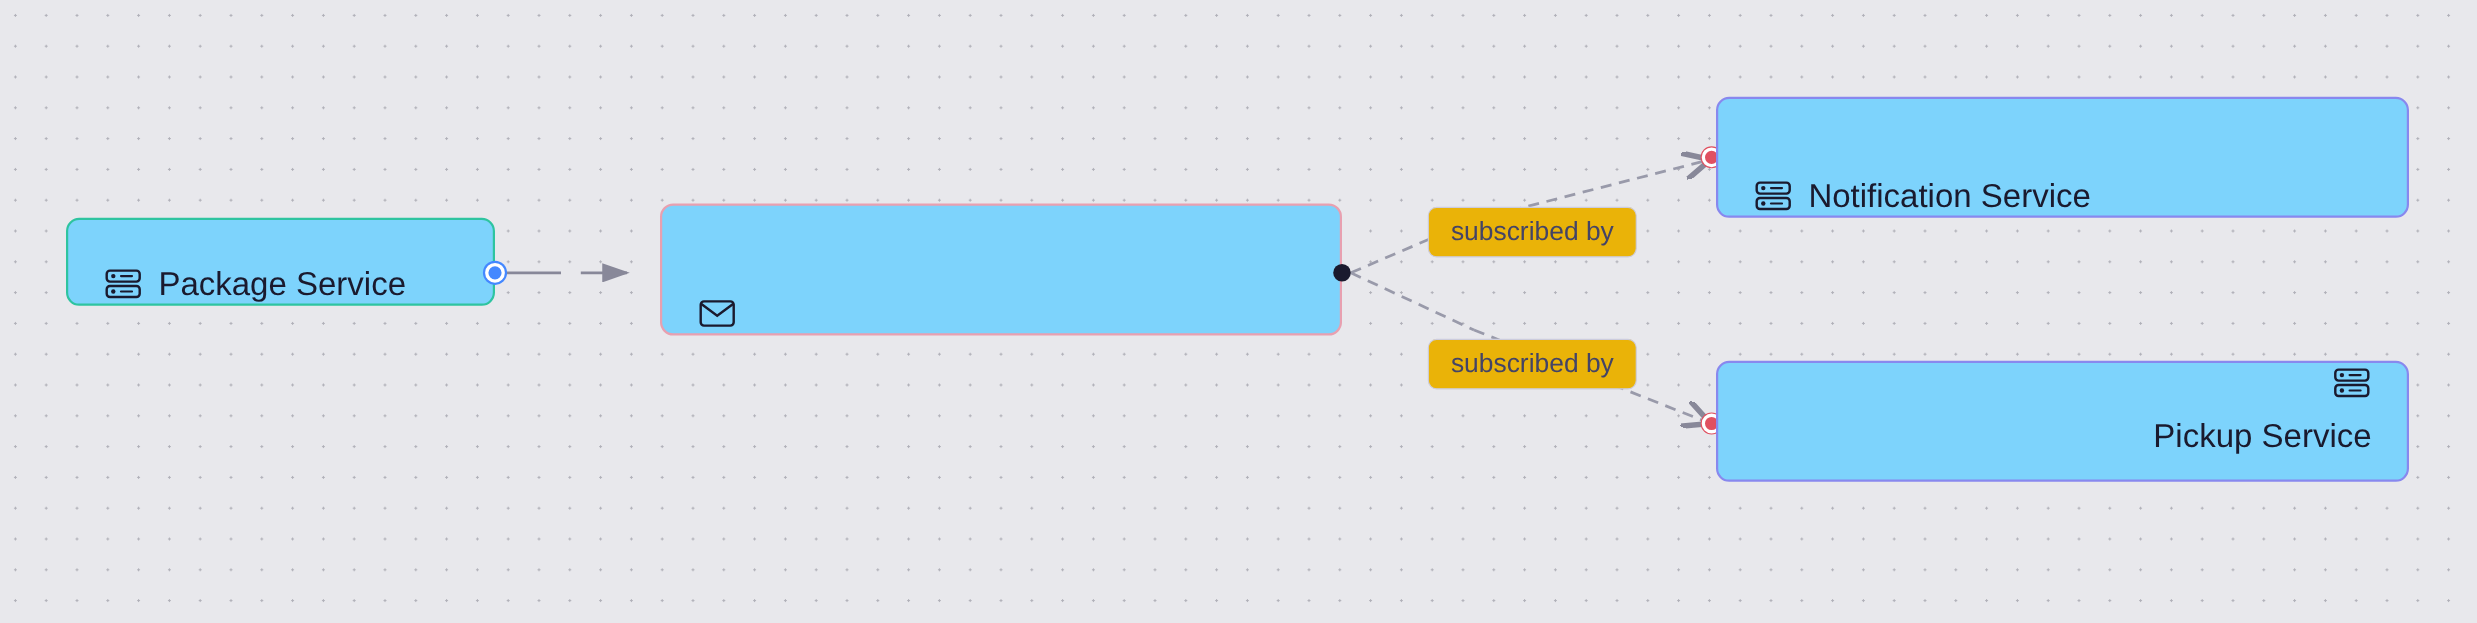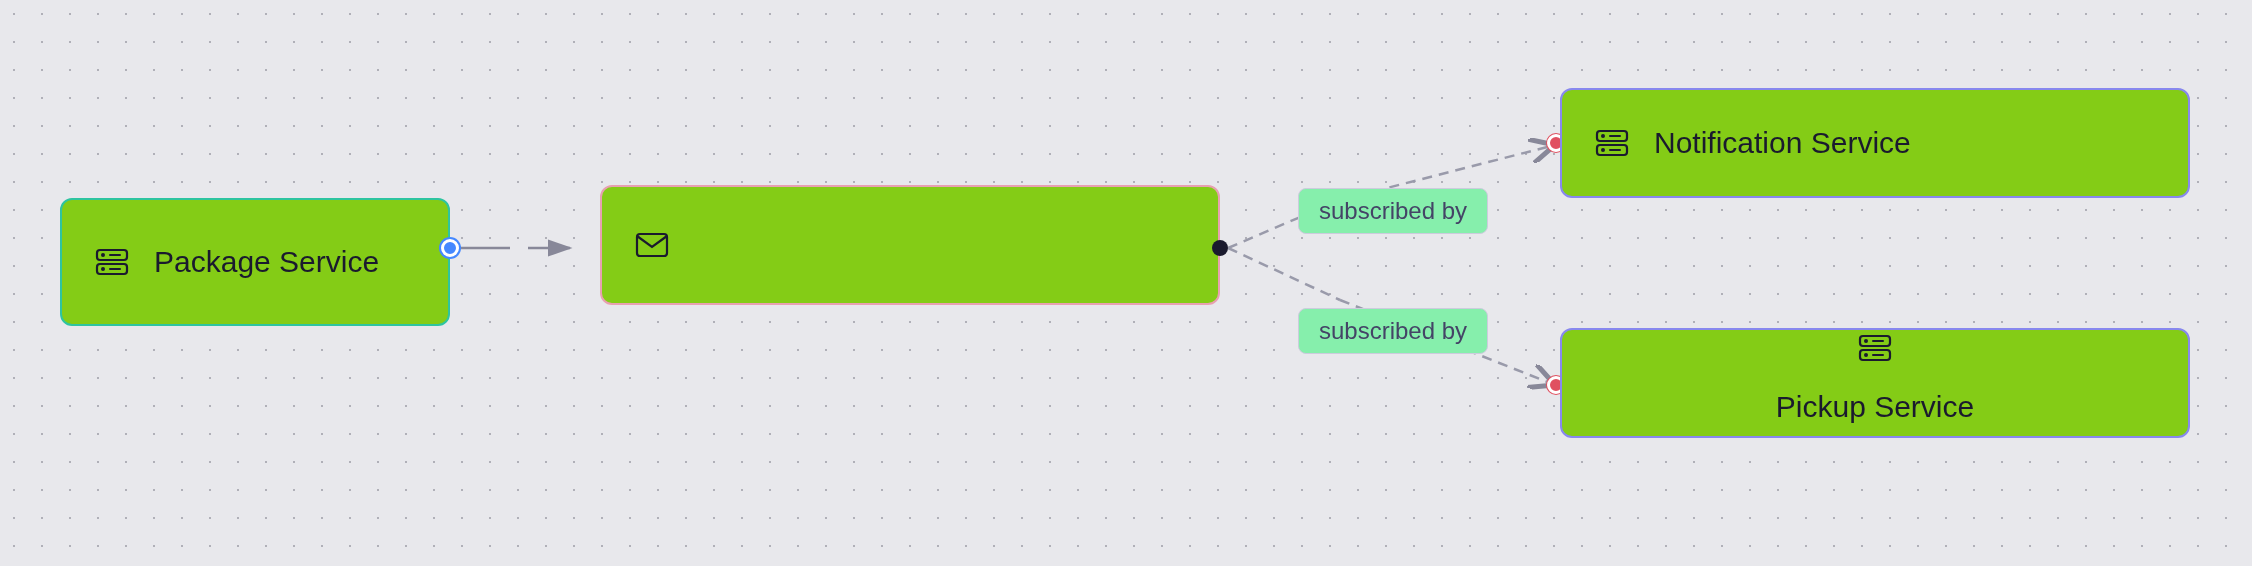--- a/index.html
+++ b/index.html
@@ -17,37 +17,37 @@
 
     .diagram-container {
       position: absolute;
       top: 0; left: 0;
       width: 100%; height: 100%;
     }
 
     
     .node {
       position: absolute;
-      background: #84cc16;
+      background: #7dd3fc;
       border-radius: 12px;
       display: flex;
-      align-items: center;
-      gap: 24px;
+      align-items: flex-end;
+      gap: 14px;
       font-size: 30px;
       font-weight: 500;
       color: #1a1a2e;
       white-space: nowrap;
       padding: 0 32px;
     }
 
     .node-package-service {
       left: 60px;
       top: 198px;
       width: 390px;
-      height: 128px;
+      height: 80px;
       border: 2.5px solid #2ec4a0;
     }
 
     .node-event {
       left: 600px;
       top: 185px;
       width: 620px;
       height: 120px;
       border: 2.5px solid #e8a0b0;
     }
@@ -106,21 +106,21 @@
       width: 18px;
       height: 18px;
       background: #e05060;
       border: 3px solid white;
       box-shadow: 0 0 0 1px #e05060;
     }
 
     
     .label-pill {
       position: absolute;
-      background: #86efac;
+      background: #eab308;
       border: 1.5px solid #ccccdd;
       border-radius: 8px;
       padding: 8px 20px;
       font-size: 24px;
       color: #444466;
       white-space: nowrap;
     }
 
     
     .lines-svg {

